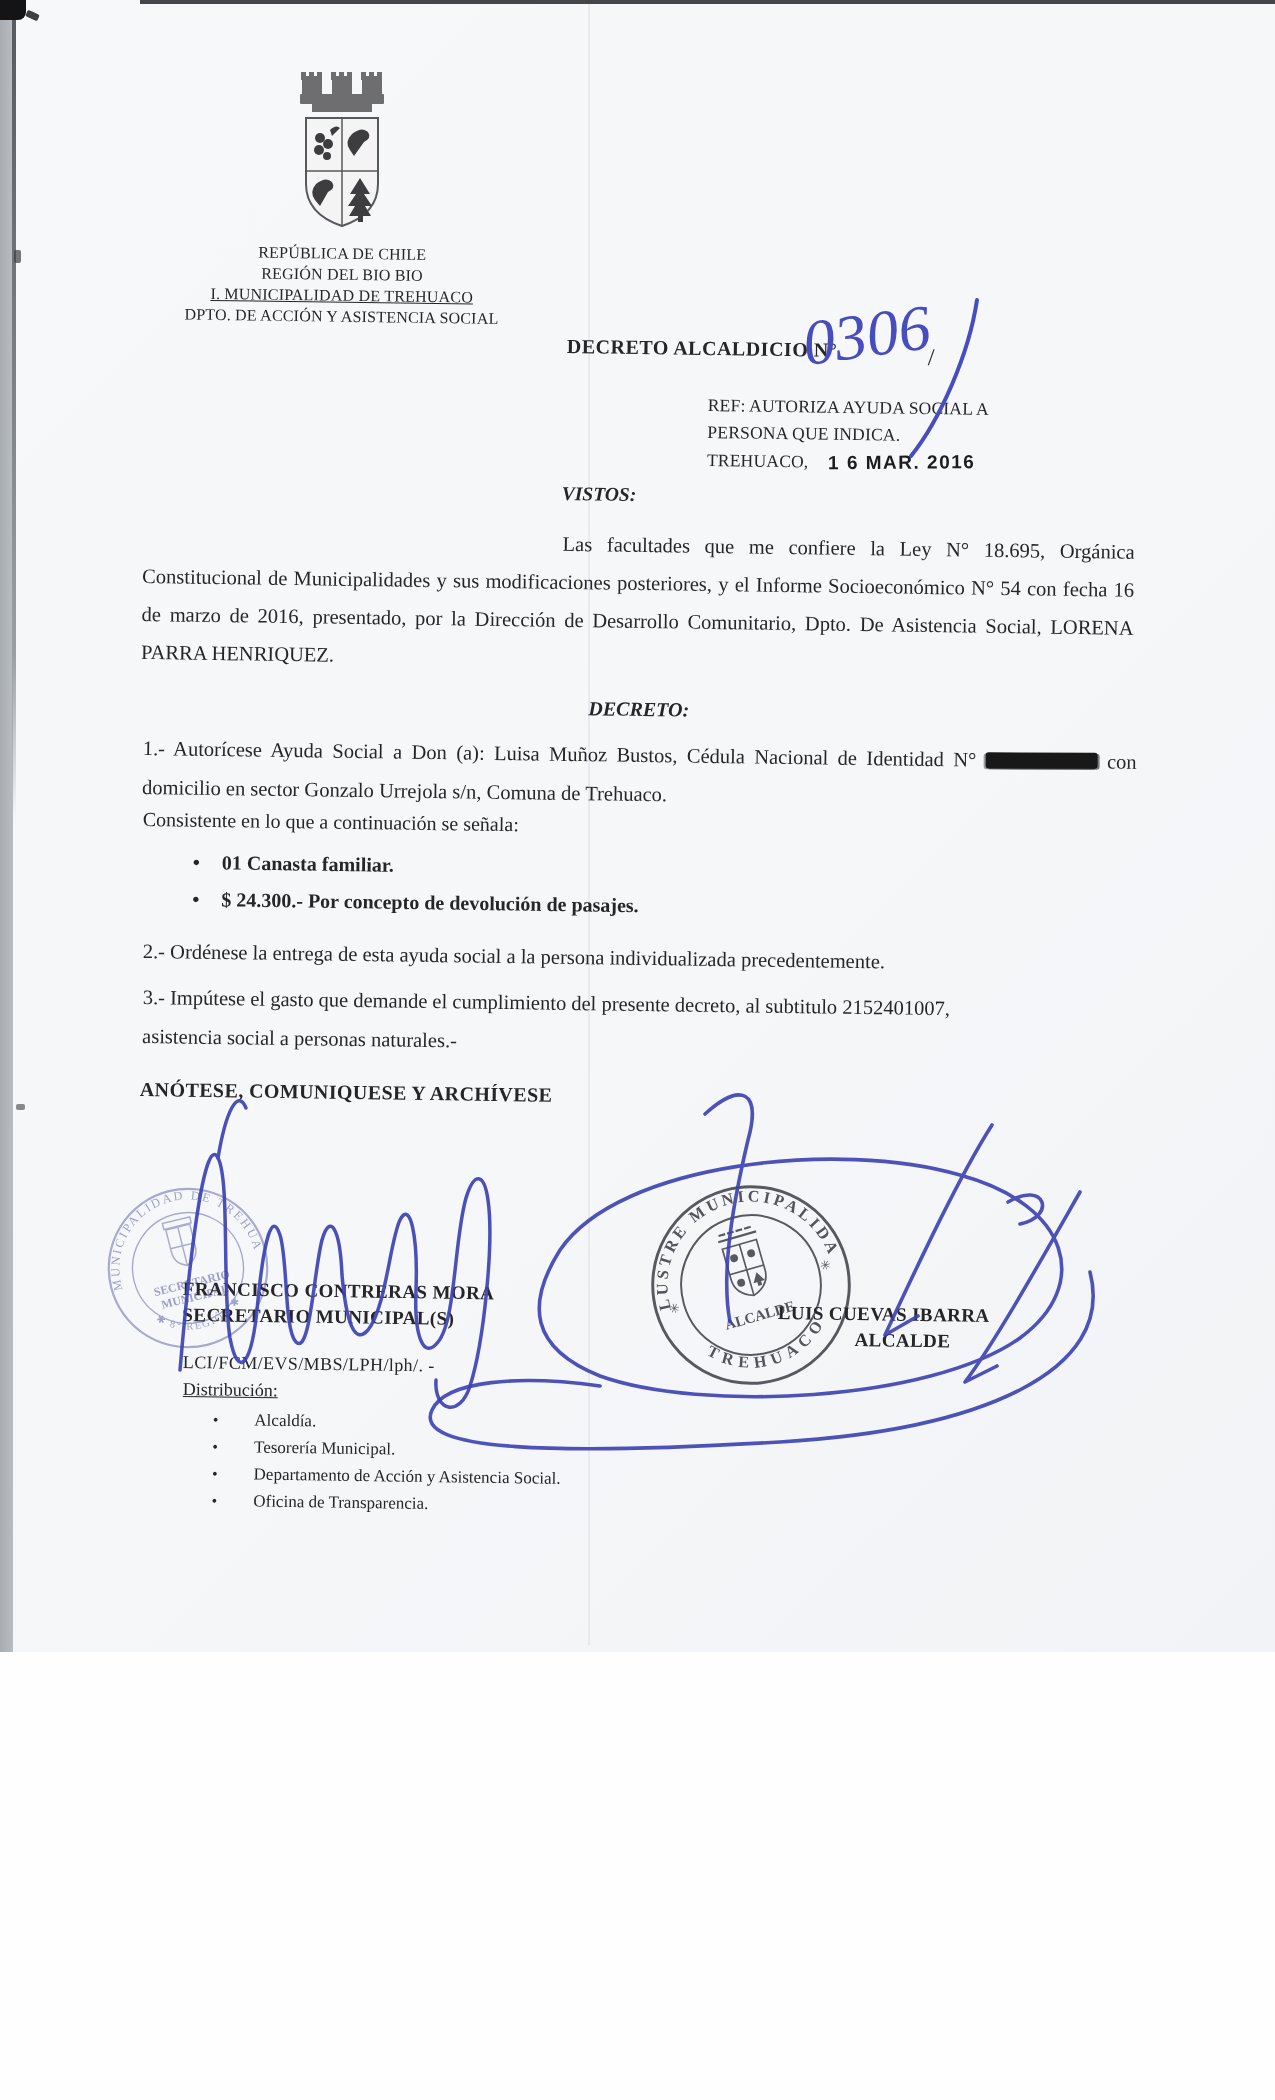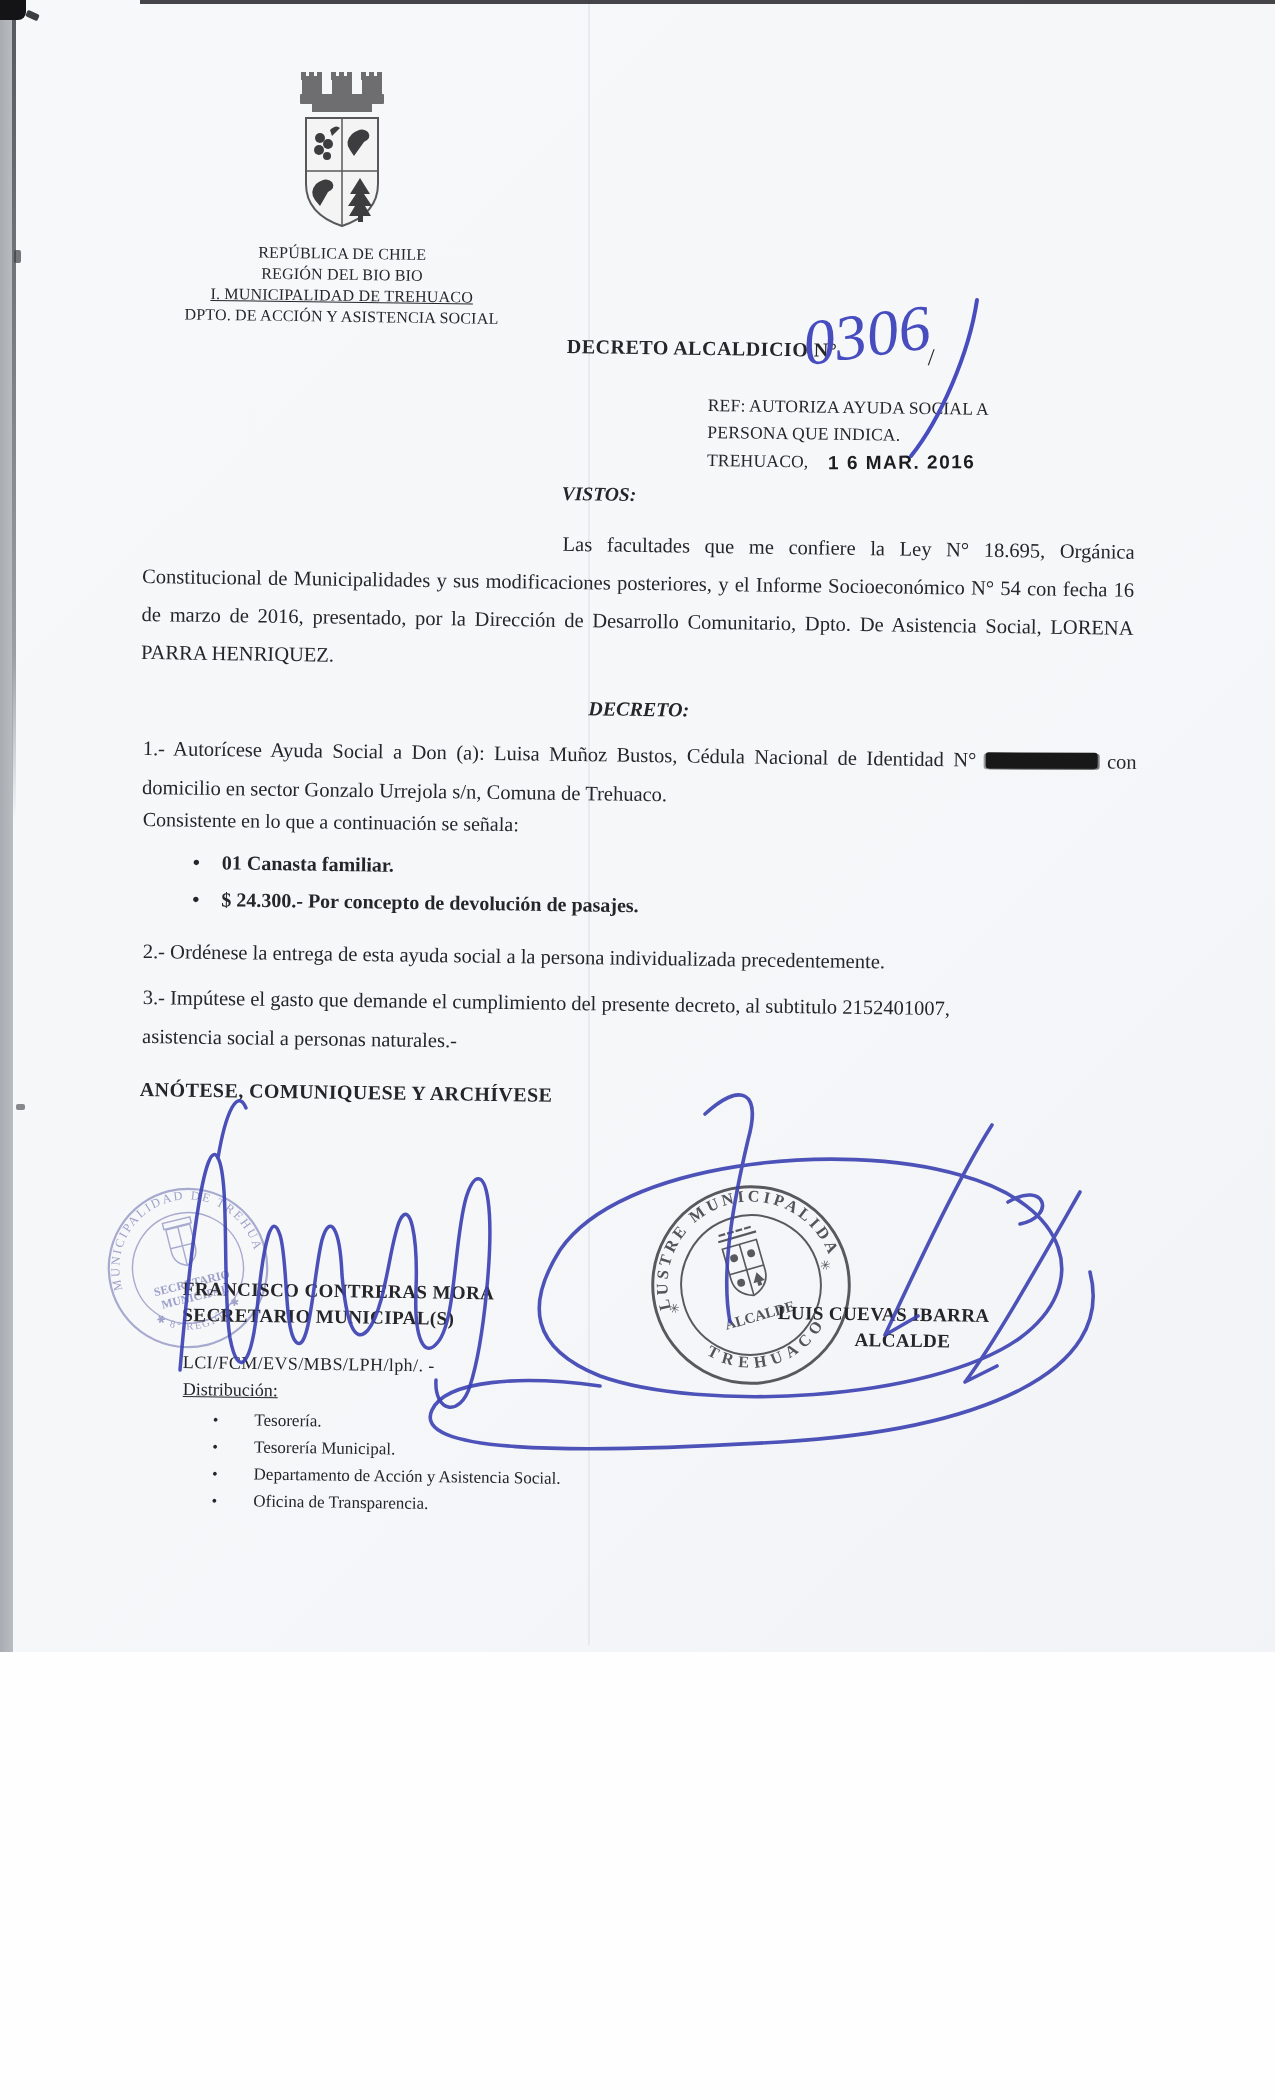--- a/index.html
+++ b/index.html
@@ -223,21 +223,21 @@
     </div>
     <div class="abs skew sigR z2">
       <div>LUIS CUEVAS IBARRA</div>
       <div class="t2">ALCALDE</div>
     </div>
 
     <div class="abs skew initials z2">LCI/FCM/EVS/MBS/LPH/lph/. -</div>
     <div class="abs skew dist-h z2">Distribución:</div>
     <div class="abs skew dlist z2">
       <div class="row">
-          <span>Tesorería.</span>
+          <span>Alcaldía.</span>
         </div>
       <div class="row">
           <span>Tesorería Municipal.</span>
         </div>
       <div class="row">
           <span>Departamento de Acción y Asistencia Social.</span>
         </div>
       <div class="row">
           <span>Oficina de Transparencia.</span>
         </div>

